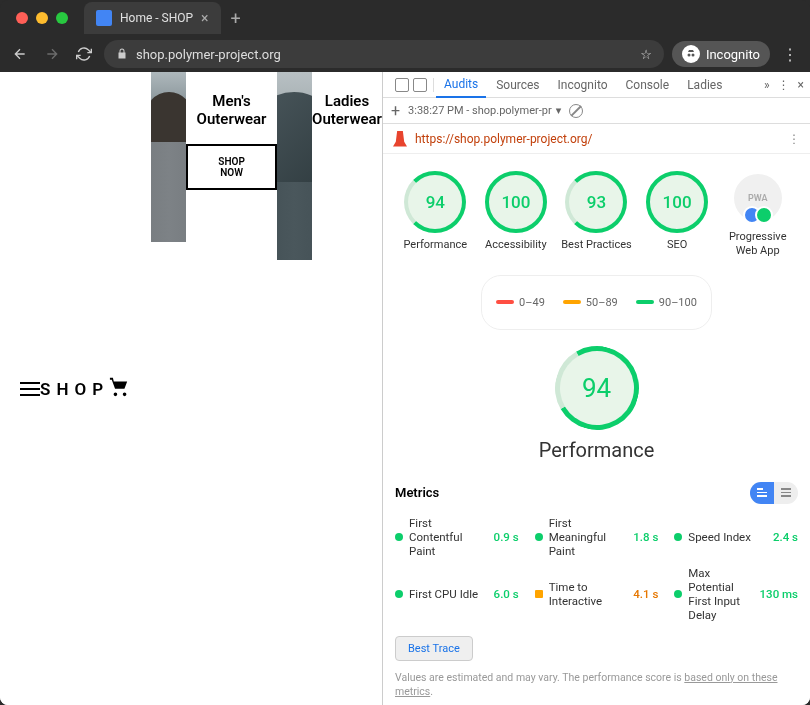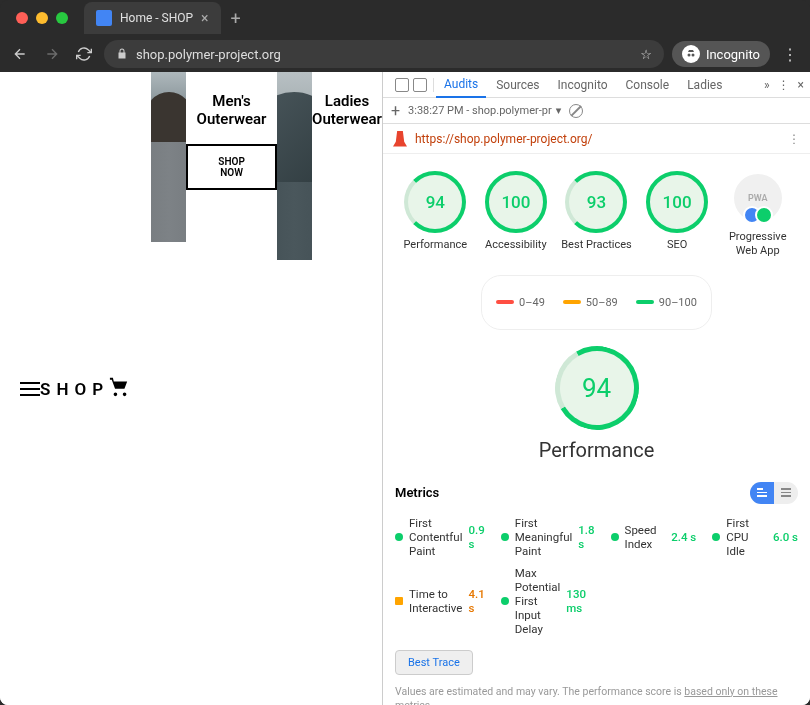--- a/index.html
+++ b/index.html
@@ -95,21 +95,21 @@
 
 .metrics-header { display:flex; justify-content:space-between; align-items:center; margin-bottom:12px;}
 .metrics-title { font-size:13px; font-weight:600; }
 .view-toggle { display:flex; background:#eee; border-radius:14px; overflow:hidden;}
 .view-toggle-btn { width:24px; height:22px; display:flex; align-items:center; justify-content:center; cursor:pointer;}
 .view-toggle-btn.active { background:#4285f4; }
 .toggle-lines { display:flex; flex-direction:column; gap:2px;}
 .toggle-lines span { width:10px; height:1.5px; background:#fff;}
 .view-toggle-btn:not(.active) .toggle-lines span { background:#888;}
 
-.metrics-grid { display:grid; grid-template-columns:1fr 1fr 1fr 1fr; gap:8px 16px; font-size:11.5px;}
+.metrics-grid { display:grid; grid-template-columns:1fr 1fr 1fr; gap:8px 16px; font-size:11.5px;}
 .metric { display:flex; align-items:center; gap:6px;}
 .metric-dot { width:8px; height:8px; border-radius:50%; flex-shrink:0;}
 .md-green{background:#0cce6b;} .md-orange{background:#ffa400; border-radius:1px;}
 .metric-name { flex:1; color:#333;}
 .metric-val { font-weight:500;}
 .mv-green{color:#0cce6b;} .mv-orange{color:#e67700;}
 
 .view-trace { display:inline-block; border:1px solid #ccc; border-radius:4px; padding:5px 12px; font-size:11px; color:#1a73e8; margin-top:14px; cursor:pointer;}
 .disclaimer { font-size:10.5px; color:#999; margin-top:10px; line-height:1.4;}
 .disclaimer a { color:#999; text-decoration:underline;}

